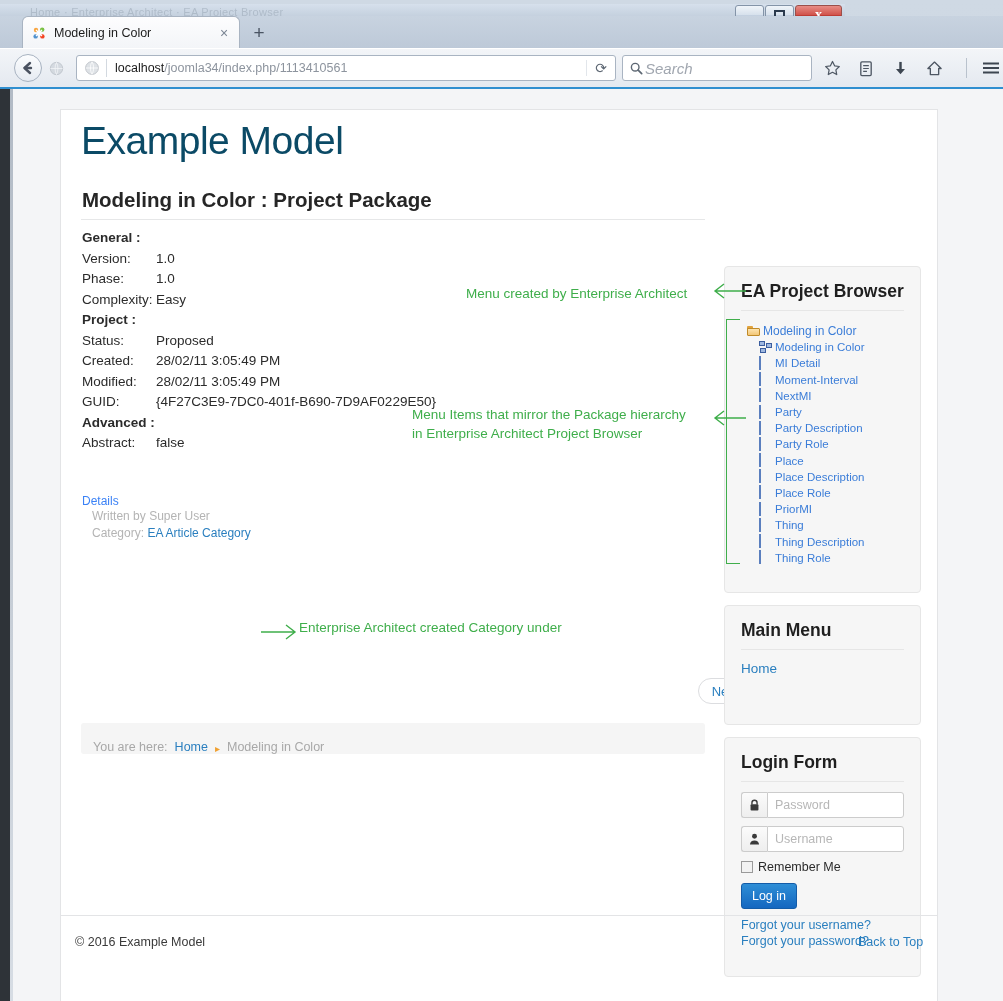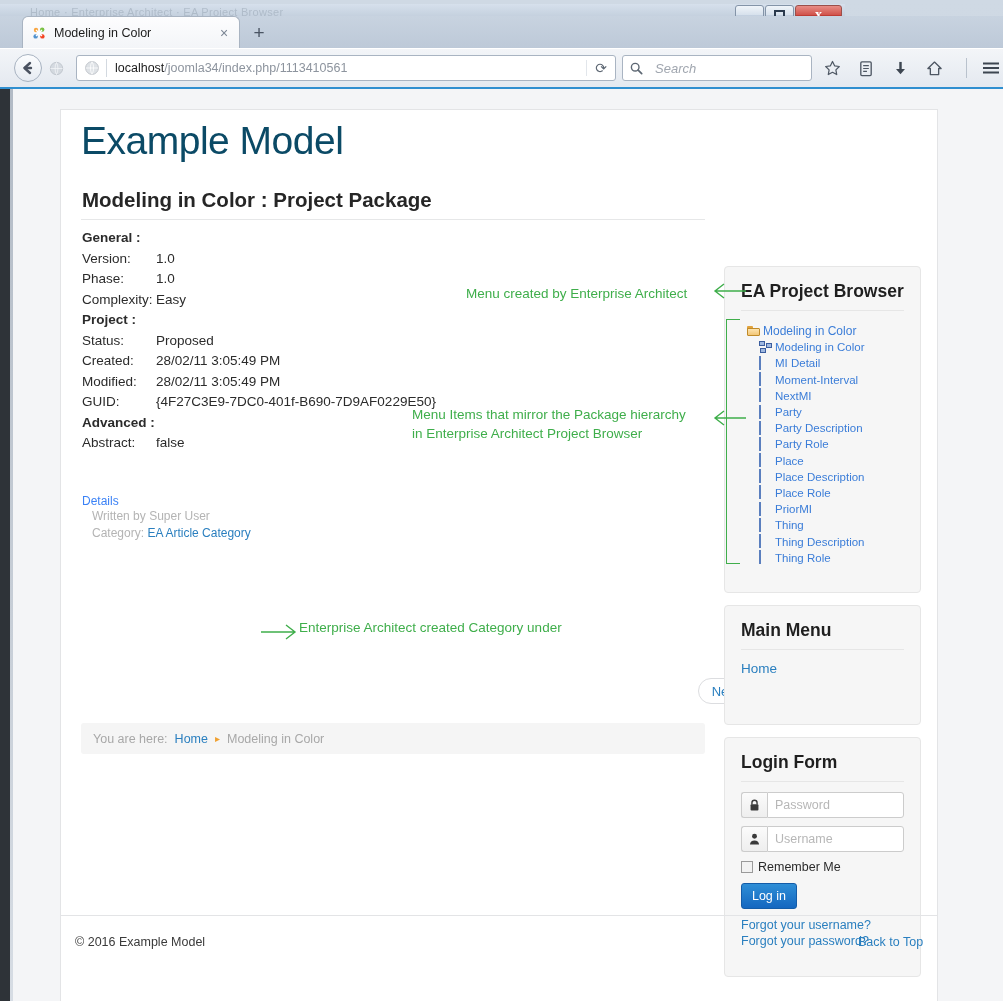--- a/index.html
+++ b/index.html
@@ -104,21 +104,21 @@
   .url-text b { color: #1a1a1a; font-weight: normal; }
   .url-reload {
     flex: 0 0 28px; text-align:center; color:#5d6773; font-size: 14px;
     border-left: 1px solid #e2e6eb;
   }
   .searchbar {
     flex: 0 0 auto; width: 190px; height: 26px; margin-left: 6px;
     background: #fff; border: 1px solid #a9b4c2; border-radius: 3px;
     display:flex; align-items:center; box-sizing:border-box;
   }
-  .search-ph { font-size: 13px; color: #a0a6af; font-style: italic; margin-left: 12px;}
+  .search-ph { font-size: 15px; color: #a0a6af; font-style: italic; margin-left: 2px;}
   .toolicons { display:flex; align-items:center; margin-left: 10px; gap: 14px; }
   .toolicon { width: 20px; height: 20px; display:flex; align-items:center; justify-content:center; color:#47505c;}
   .tool-divider { width:1px; height:20px; background:#b9c2cd; margin-left: 8px; }
 
   
   .viewport {
     position: absolute; left: 0; top: 87px; width: 1003px; height: 914px;
     background: #f4f5f7;
     border-top: 2px solid #2f8fd0;
     overflow: hidden;
@@ -189,21 +189,21 @@
     position: absolute; left: 637px; top: 568px; width: 70px; height: 26px;
     border: 1px solid #dcdde0; border-radius: 14px; background:#fff;
     display:flex; align-items:center; justify-content:center; gap:5px;
     box-sizing: border-box; font-size: 13px; color: #2a7fbf;
   }
   .next-chev { color:#1a8fd6; font-size: 13px; font-weight: bold; }
 
   .breadcrumb {
     position: absolute; left: 20px; top: 613px; width: 624px; height: 31px;
     background: #f5f5f5; border-radius: 3px;
-    display:flex; align-items:center; padding-left: 12px; box-sizing:border-box;
+    display:flex; align-items:flex-end; padding-left: 12px; box-sizing:border-box;
     font-size: 12.5px; color: #a8a8a8; gap: 7px;
   }
   .bc-home { color: #2a7fbf; }
   .bc-arrow { color: #f0a030; font-size: 10px; }
 
   
   .module {
     position: absolute; left: 663px; width: 197px;
     background: #f6f6f6; border: 1px solid #e6e6e6; border-radius: 4px;
     box-sizing: border-box;

